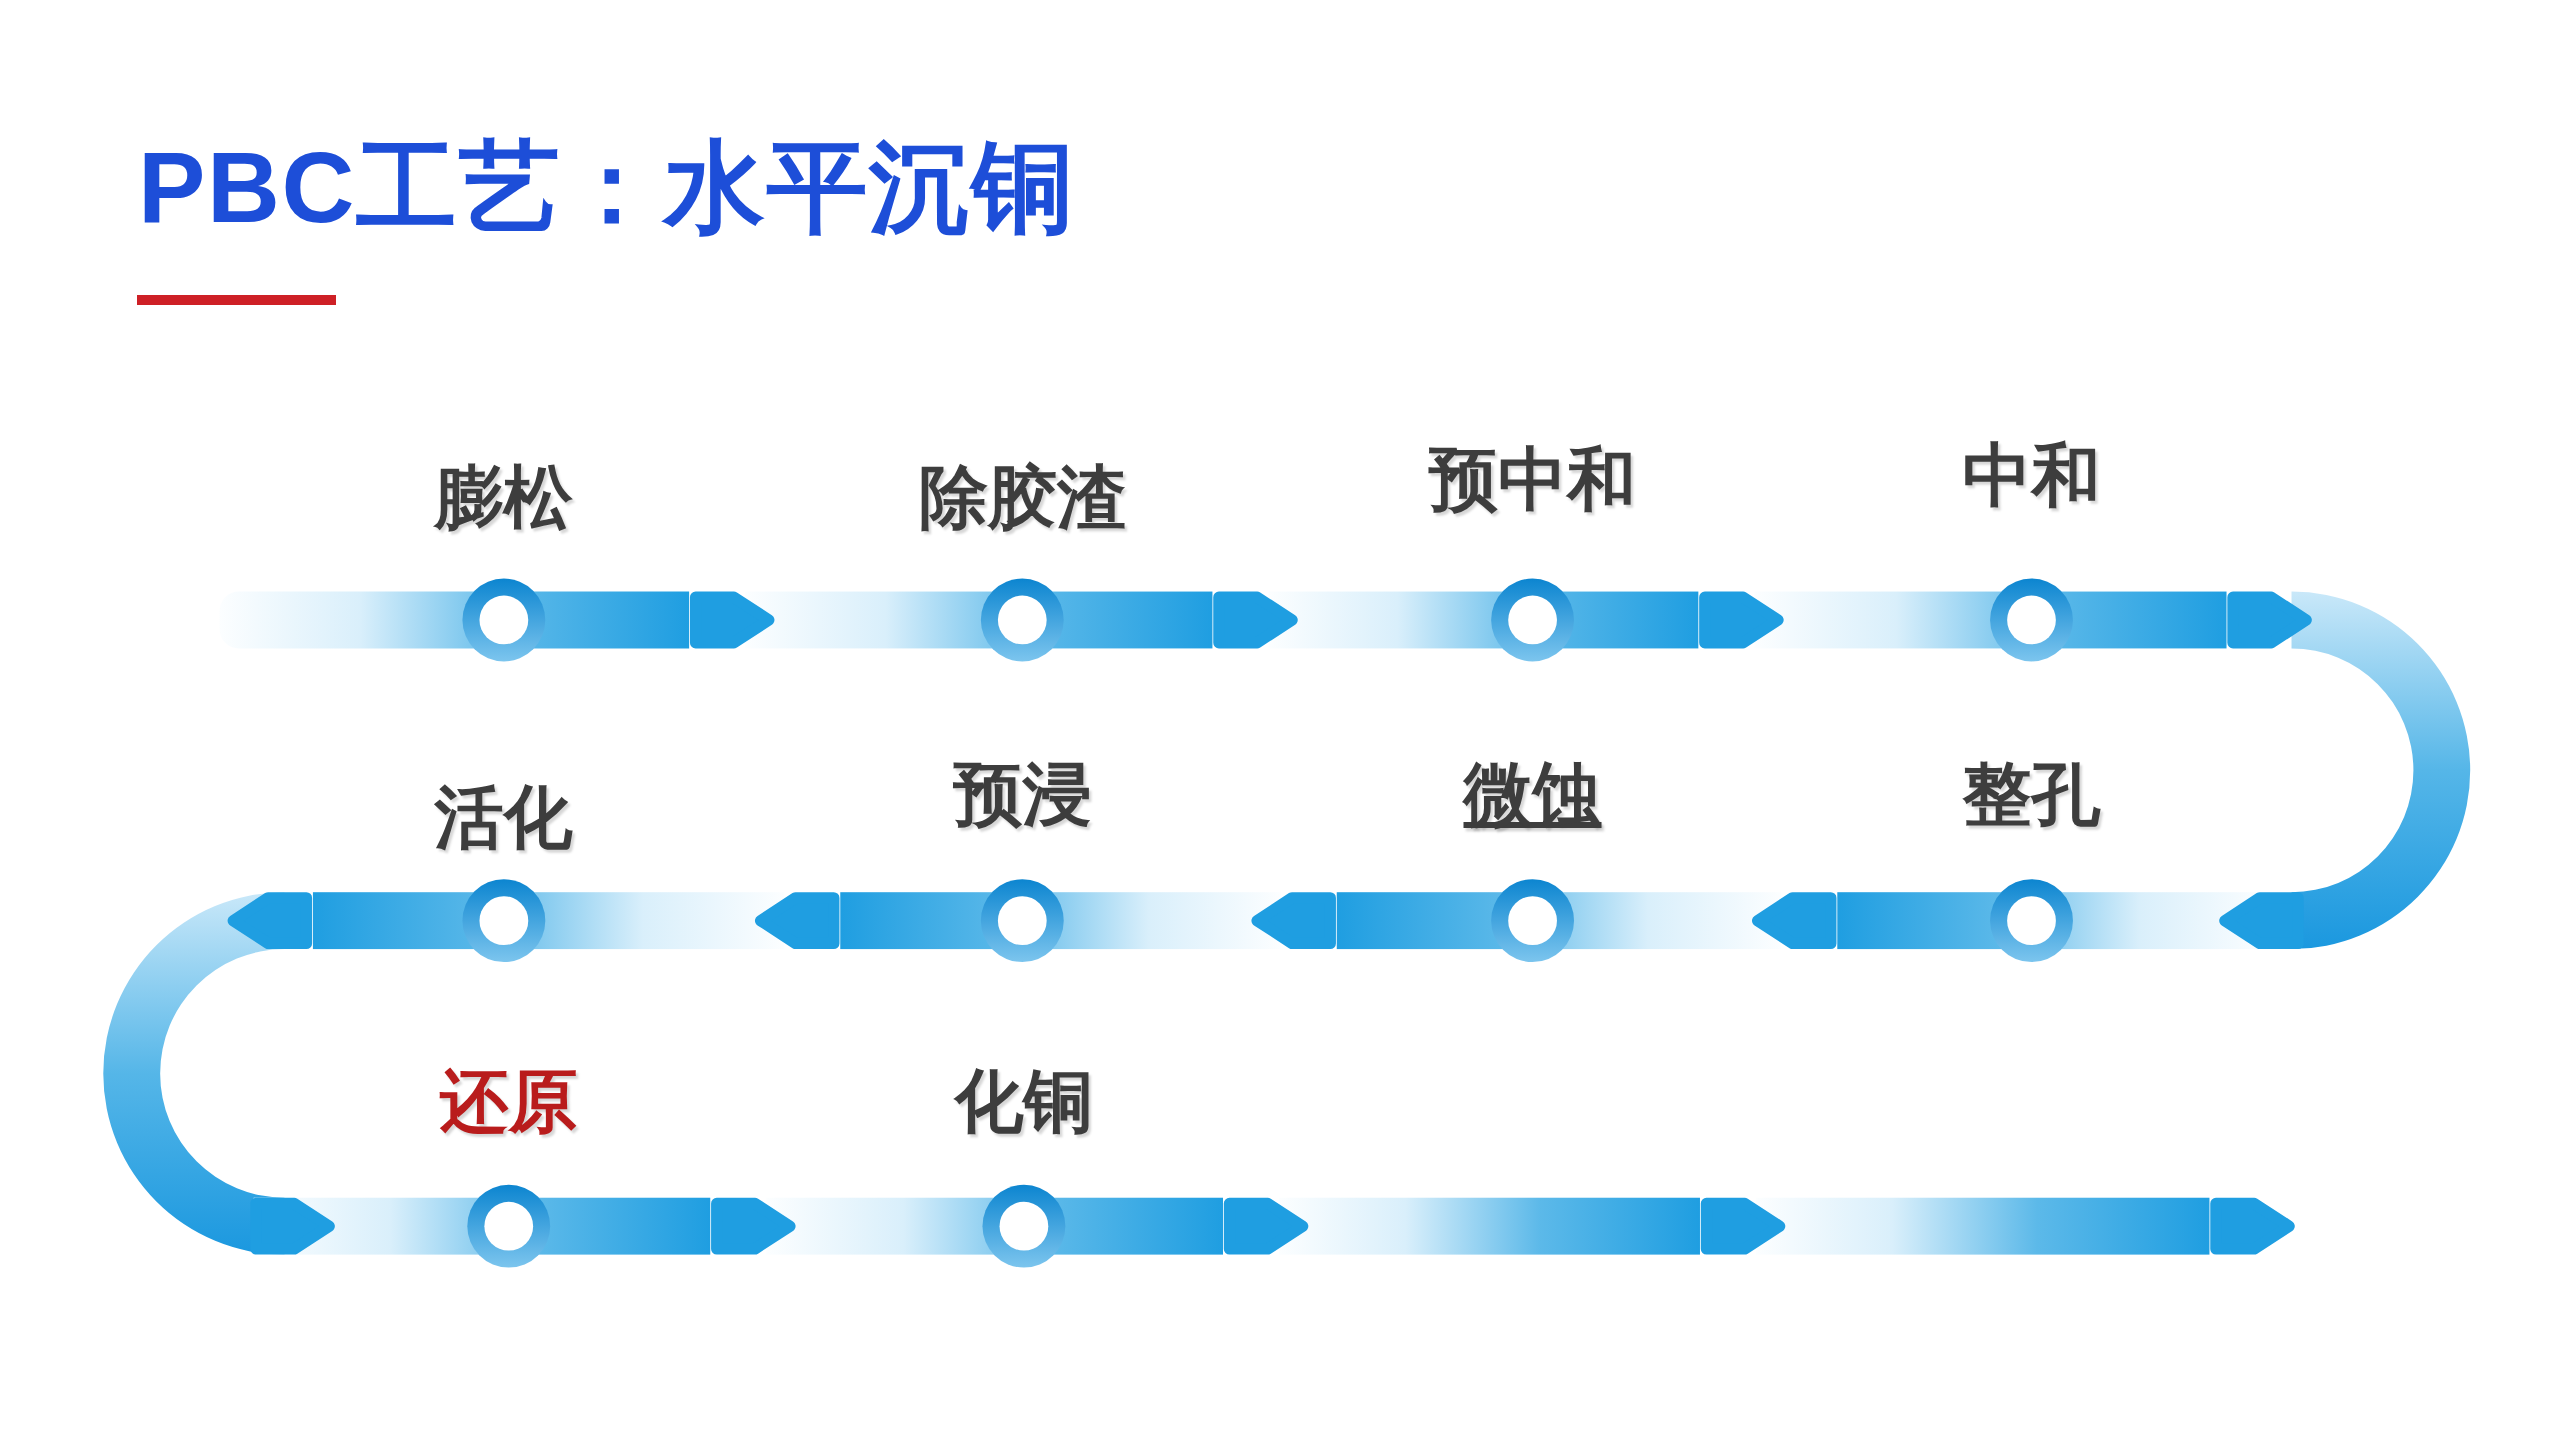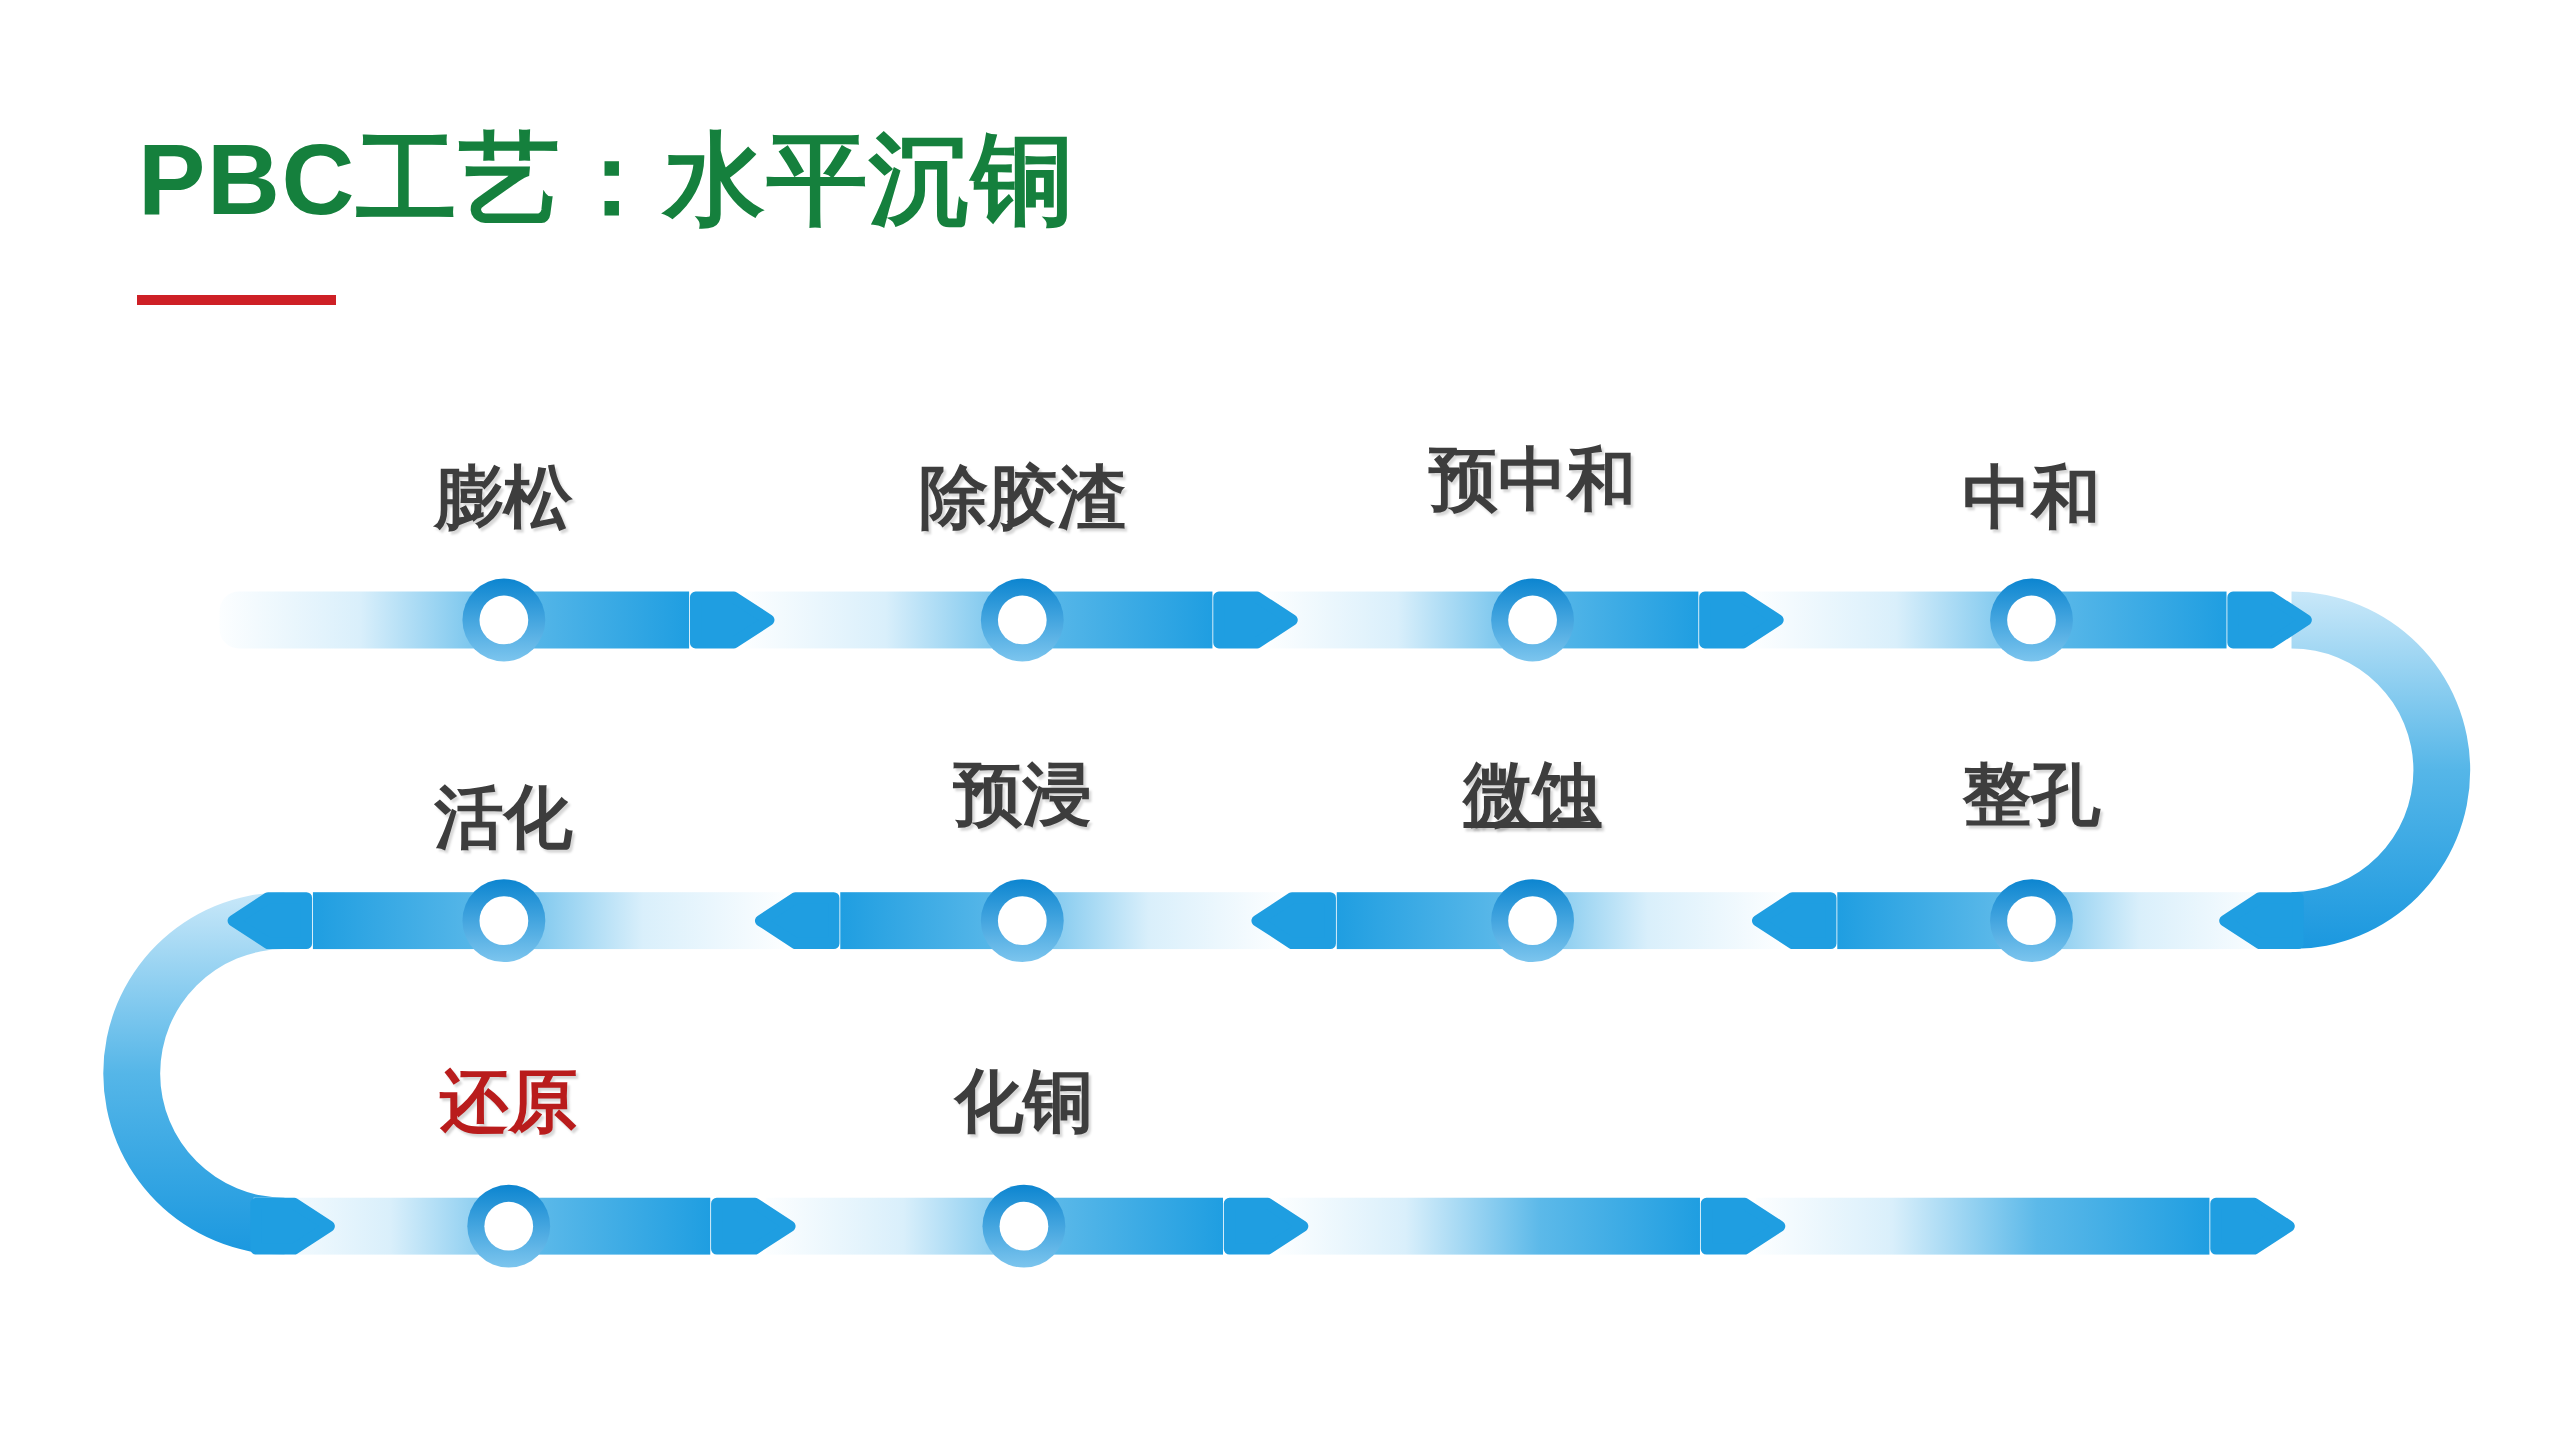--- a/index.html
+++ b/index.html
@@ -148,27 +148,27 @@
           <circle cx="626" cy="1509" r="51" fill="url(#ringV)"></circle>
           <circle cx="626" cy="1509" r="30" fill="#ffffff"></circle>
         </g>
         <g>
           <circle cx="1260" cy="1509" r="51" fill="url(#ringV)"></circle>
           <circle cx="1260" cy="1509" r="30" fill="#ffffff"></circle>
         </g>
       </g>
   </svg>
 
-  <div class="title" style="color: #15803d;">PBC工艺：水平沉铜</div>
+  <div class="title" style="color: #1d4ed8; margin-top: 8px;">PBC工艺：水平沉铜</div>
   <div class="title-underline" style="background: rgb(206, 32, 38);"></div>
 
   <div class="step-label" style="left: 341px; top: 445px; color: rgb(61, 61, 61);">膨松</div>
   <div class="step-label" style="left: 860px; top: 445px; color: rgb(61, 61, 61);">除胶渣</div>
   <div class="step-label" style="left: 1370px; top: 427px; color: rgb(61, 61, 61);">预中和</div>
-  <div class="step-label" style="left: 1869px; top: 445px; color: rgb(61, 61, 61);">中和</div>
+  <div class="step-label" style="left: 1869px; top: 423px; color: rgb(61, 61, 61);">中和</div>
 
   <div class="step-label" style="left: 341px; top: 742px; color: rgb(61, 61, 61); margin-top: 23px;">活化</div>
   <div class="step-label" style="left: 860px; top: 742px; color: rgb(61, 61, 61);">预浸</div>
   <div class="step-label" style="left: 1370px; top: 742px; color: rgb(61, 61, 61); text-decoration: underline;">微蚀</div>
   <div class="step-label" style="left: 1869px; top: 742px; color: rgb(61, 61, 61);">整孔</div>
 
   <div class="step-label" style="left: 346px; top: 1049px; color: #b91c1c;">还原</div>
   <div class="step-label" style="left: 861px; top: 1049px; color: rgb(61, 61, 61);">化铜</div>
 
 </div>

